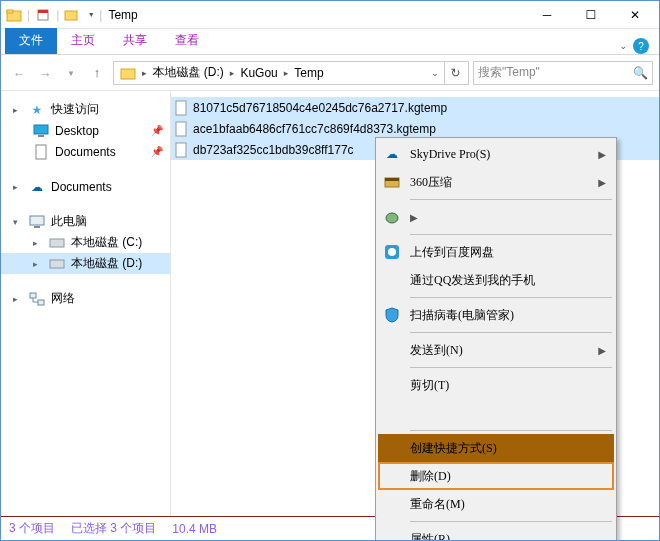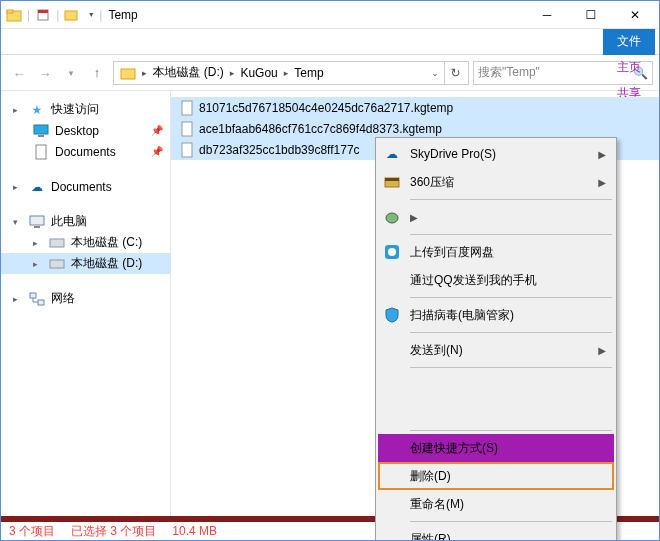--- a/index.html
+++ b/index.html
@@ -3,21 +3,21 @@
 <meta charset="utf-8">
 <style>
 *{box-sizing:border-box;margin:0;padding:0;font-family:"Microsoft YaHei","Segoe UI",sans-serif;font-size:12px;}
 body{background:#fff;width:660px;height:541px;overflow:hidden;border:1px solid #5a8fd6;position:relative;}
 .titlebar{height:28px;display:flex;align-items:center;padding:0 2px;background:#fff;border-bottom:1px solid #e5e5e5;}
 .titlebar .qat{display:flex;align-items:center;gap:2px;}
 .titlebar .qat-btn{width:22px;height:22px;display:flex;align-items:center;justify-content:center;}
 .titlebar .title{margin-left:6px;color:#000;}
 .titlebar .winbtns{margin-left:auto;display:flex;}
 .titlebar .winbtn{width:44px;height:28px;display:flex;align-items:center;justify-content:center;color:#000;font-size:12px;}
-.ribbon{height:26px;display:flex;align-items:flex-end;padding:0 4px;border-bottom:1px solid #d9d9d9;position:relative;flex-direction:column;}
+.ribbon{height:26px;display:flex;align-items:flex-end;padding:0 4px;border-bottom:1px solid #d9d9d9;position:relative;}
 .ribbon .tab{padding:4px 14px 5px;color:#a21caf;}
 .ribbon .tab.file{background:#1979ca;color:#fff;}
 .ribbon .expand{margin-left:auto;display:flex;align-items:center;gap:6px;padding-right:6px;}
 .ribbon .help{width:16px;height:16px;border-radius:50%;background:#1e9bd7;color:#fff;display:flex;align-items:center;justify-content:center;font-size:10px;}
 .navbar{height:36px;display:flex;align-items:center;padding:4px 6px;gap:4px;border-bottom:1px solid #e5e5e5;}
 .nav-arrows{display:flex;align-items:center;gap:2px;}
 .nav-arrow{width:24px;height:24px;display:flex;align-items:center;justify-content:center;color:#999;font-size:13px;}
 .nav-arrow.up{color:#555;}
 .breadcrumb{flex:1;height:24px;border:1px solid #ccc;display:flex;align-items:center;padding:0 2px;background:#fff;}
 .breadcrumb .seg{padding:0 4px;display:flex;align-items:center;height:100%;}
@@ -29,30 +29,30 @@
 .searchbox .sicon{margin-left:auto;color:#1e9bd7;font-size:12px;}
 .content{display:flex;height:425px;}
 .sidebar{width:170px;border-right:1px solid #e5e5e5;padding:8px 0;overflow:hidden;}
 .side-group{margin-bottom:14px;}
 .side-item{height:21px;display:flex;align-items:center;padding:0 6px 0 12px;gap:6px;color:#000;}
 .side-item.child{padding-left:32px;}
 .side-item.sel{background:#cde8ff;}
 .side-item .tw{width:10px;color:#666;font-size:9px;}
 .side-item .ic{width:16px;height:16px;display:flex;align-items:center;justify-content:center;}
 .filepane{flex:1;padding:6px 0;position:relative;}
-.file-row{height:21px;display:flex;align-items:center;padding:0 8px;gap:4px;}
+.file-row{height:21px;display:flex;align-items:center;padding:0 2px;gap:4px;}
 .file-row.sel{background:#cde8ff;}
 .file-row .fic{width:16px;height:16px;display:flex;align-items:center;justify-content:center;}
-.statusbar{position:absolute;bottom:0;left:0;right:0;height:24px;border-top:6px solid #7f1d1d;display:flex;align-items:center;padding:0 8px;gap:16px;color:#ef4444;background:#fff;}
+.statusbar{position:absolute;bottom:0;left:0;right:0;height:24px;border-top:1px solid #7f1d1d;display:flex;align-items:center;padding:0 8px;gap:16px;color:#8b5cf6;background:#fff;}
 .ctxmenu{position:absolute;left:374px;top:136px;width:242px;background:#f0f0f0;border:1px solid #a0a0a0;box-shadow:3px 3px 4px rgba(0,0,0,0.25);padding:2px;}
 .ctxmenu .mi{height:28px;display:flex;align-items:center;padding:0 8px 0 4px;gap:8px;position:relative;}
-.ctxmenu .mi.hover{background:#a21caf;}
+.ctxmenu .mi.hover{background:#a16207;}
 .ctxmenu .mi.highlight{outline:2px solid #e88b2e;outline-offset:-2px;}
 .ctxmenu .mi .mic{width:20px;height:20px;display:flex;align-items:center;justify-content:center;}
-.ctxmenu .mi .mlbl{flex:1;white-space:nowrap;}
+.ctxmenu .mi .mlbl{flex:1;white-space:nowrap;font-family:Liberation Serif, serif;}
 .ctxmenu .mi .sub{color:#555;font-size:10px;}
 .ctxmenu .sepline{height:1px;background:#c0c0c0;margin:3px 2px 3px 32px;}
 svg{display:block;}
 </style>
 </head>
 <body>
 
 <div class="titlebar">
   <div class="qat">
     <div class="qat-btn">
@@ -289,20 +289,21 @@
   </div>
   <div class="sepline"></div>
   <div class="mi">
     <span class="mic"></span>
     <span class="mlbl">发送到(N)</span>
     <span class="sub">▶</span>
   </div>
   <div class="sepline"></div>
   <div class="mi">
     <span class="mic"></span>
+      <span class="mlbl">剪切(T)</span>
   </div>
   <div class="mi">
     <span class="mic"></span>
   </div>
   <div class="sepline"></div>
   <div class="mi hover">
     <span class="mic"></span>
       <span class="mlbl">创建快捷方式(S)</span>
   </div>
   <div class="mi highlight">

